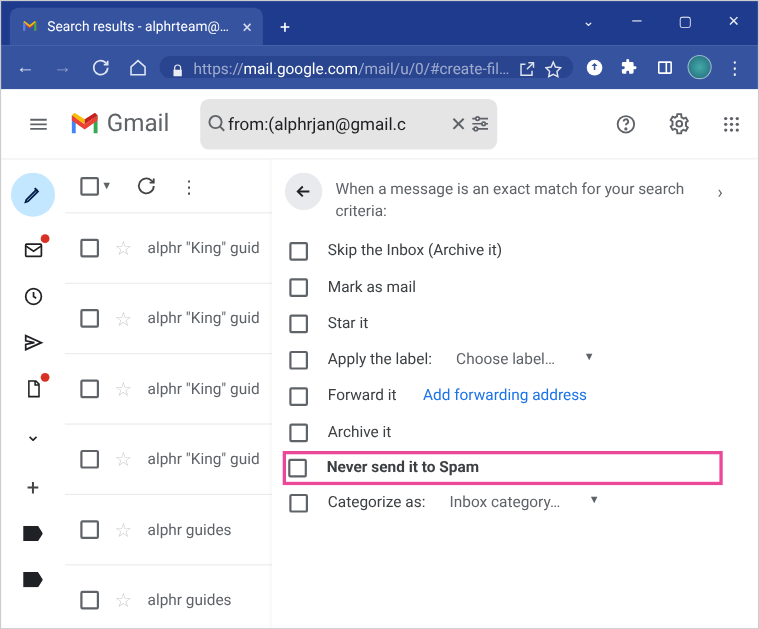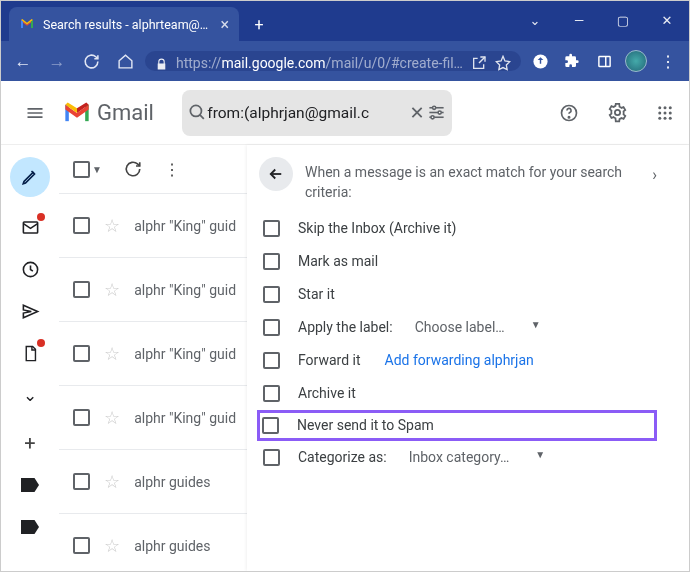--- a/index.html
+++ b/index.html
@@ -69,21 +69,21 @@
     .panel { position: absolute; top: 0; left: 188px; right: 0; bottom: 0; background: #fff; padding: 10px 32px 6px 12px; box-shadow: -1px 0 3px rgba(0,0,0,0.06); }
     .panel-head { display: flex; align-items: flex-start; gap: 12px; padding: 2px 0 10px 0; }
     .back-btn { width: 34px; height: 34px; border-radius: 50%; background: #e8eaed; display: flex; align-items: center; justify-content: center; color: #202124; flex-shrink: 0; }
     .panel-head .head-text { font-size: 14px; color: #5f6368; line-height: 1.4; padding-top: 6px; }
     .panel-head .chev { color: #5f6368; margin-top: 8px; margin-left: auto; }
     .opt { display: flex; align-items: flex-start; gap: 18px; padding: 8px 2px 8px 4px; font-size: 14px; color: #3c4043; }
     .opt .ocb { width: 17px; height: 17px; border: 2px solid #5f6368; border-radius: 2px; flex-shrink: 0; }
     .opt .link { color: #1a73e8; margin-left: 6px; }
     .opt .sel { color: #5f6368; margin-left: 4px; }
     .opt .sdd { color: #5f6368; font-size: 10px; margin-left: 8px; }
-    .highlight { border: 3px solid #8b5cf6; padding: 4px 2px 4px 2px !important; margin-left: -2px; }
+    .highlight { border: 3px solid #ec4899; padding: 4px 2px 4px 2px !important; margin-left: -2px; font-weight: bold; }
 
     svg { display: block; }
   </style>
 </head>
 <body>
 
 <div class="titlebar">
   <div class="tab">
     <span class="favicon">
       <svg width="16" height="16" viewBox="0 0 24 24">
@@ -357,21 +357,21 @@
         </div>
       <div class="opt">
           <div class="ocb"></div>
           <span>Apply the label:</span>
           <span class="sel">Choose label…</span>
           <span class="sdd">▼</span>
         </div>
       <div class="opt">
           <div class="ocb"></div>
           <span>Forward it</span>
-          <span class="link">Add forwarding alphrjan</span>
+          <span class="link">Add forwarding address</span>
         </div>
       <div class="opt">
           <div class="ocb"></div>
           <span>Archive it</span>
         </div>
       <div class="opt highlight">
           <div class="ocb"></div>
           <span>Never send it to Spam</span>
         </div>
       <div class="opt">

